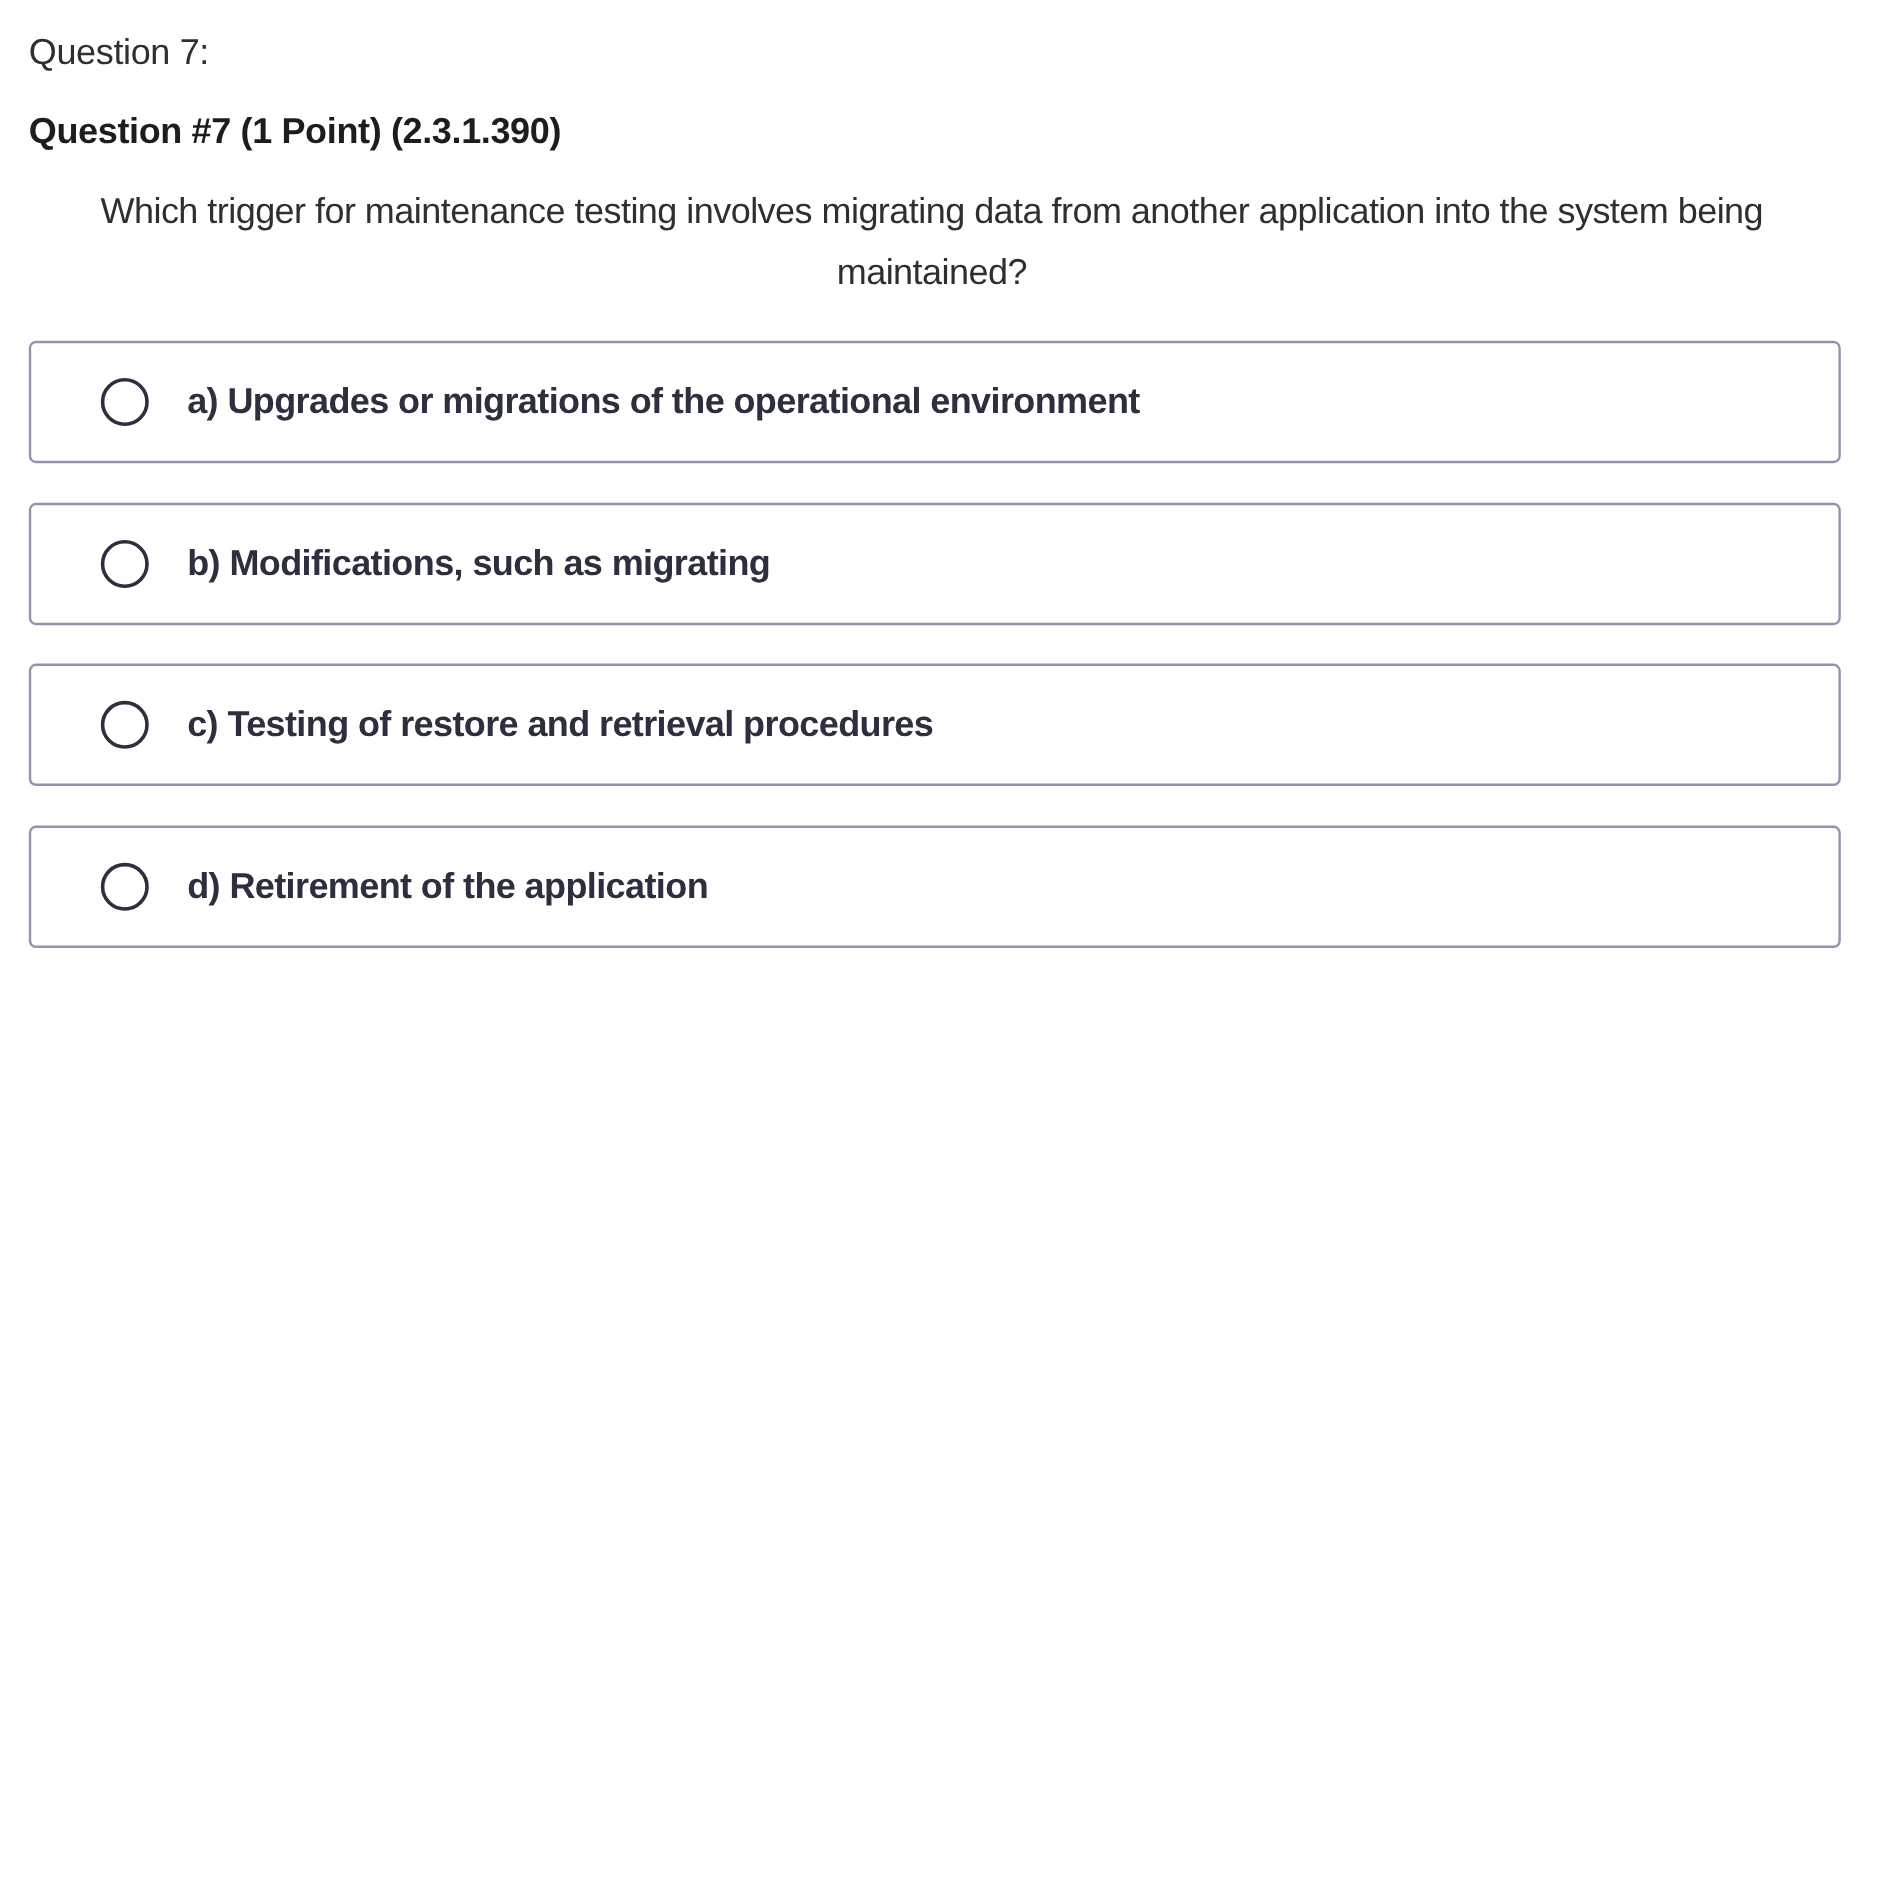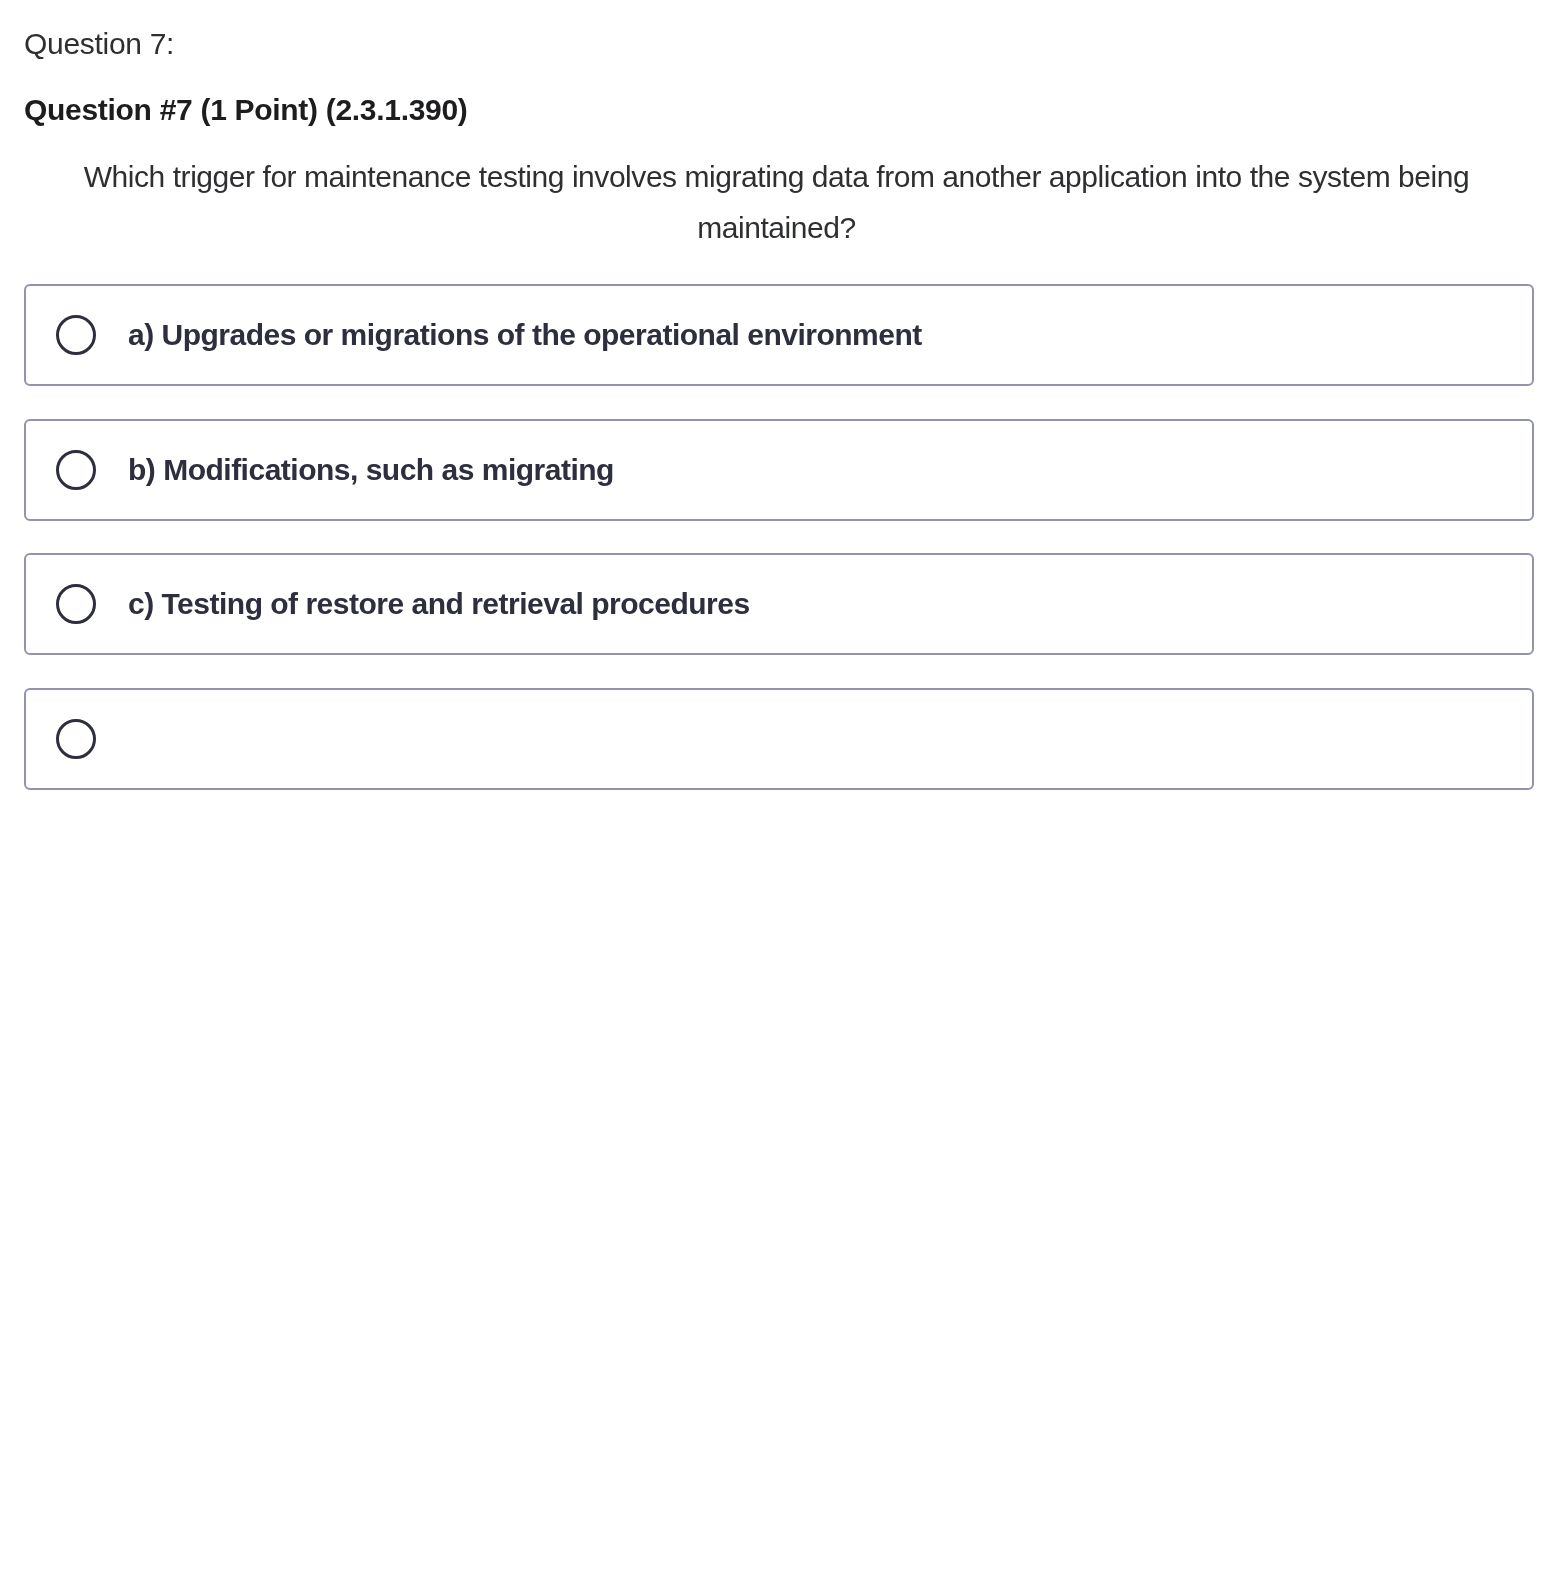--- a/index.html
+++ b/index.html
@@ -65,20 +65,21 @@
       box-sizing: border-box;
       width: 1510px;
       height: 102px;
       border: 2px solid #9194ac;
       border-radius: 6px;
       background: #ffffff;
       display: flex;
       align-items: center;
       margin-bottom: 32.5px;
       cursor: pointer;
+      padding-left: 28px;
     }
     .radio {
       box-sizing: border-box;
       width: 40px;
       height: 40px;
       border: 3.5px solid #2d2f3f;
       border-radius: 50%;
       margin-left: 30px;
       flex: 0 0 auto;
     }
@@ -107,15 +108,16 @@
     <div class="option" role="radio">
       <span class="radio"></span>
       <span class="option-label">b) Modifications, such as migrating</span>
     </div>
     <div class="option" role="radio">
       <span class="radio"></span>
       <span class="option-label">c) Testing of restore and retrieval procedures</span>
     </div>
     <div class="option" role="radio">
       <span class="radio"></span>
+      <span class="option-label">d) Retirement of the application</span>
     </div>
   </div>
 </div>
 
 </body></html>

